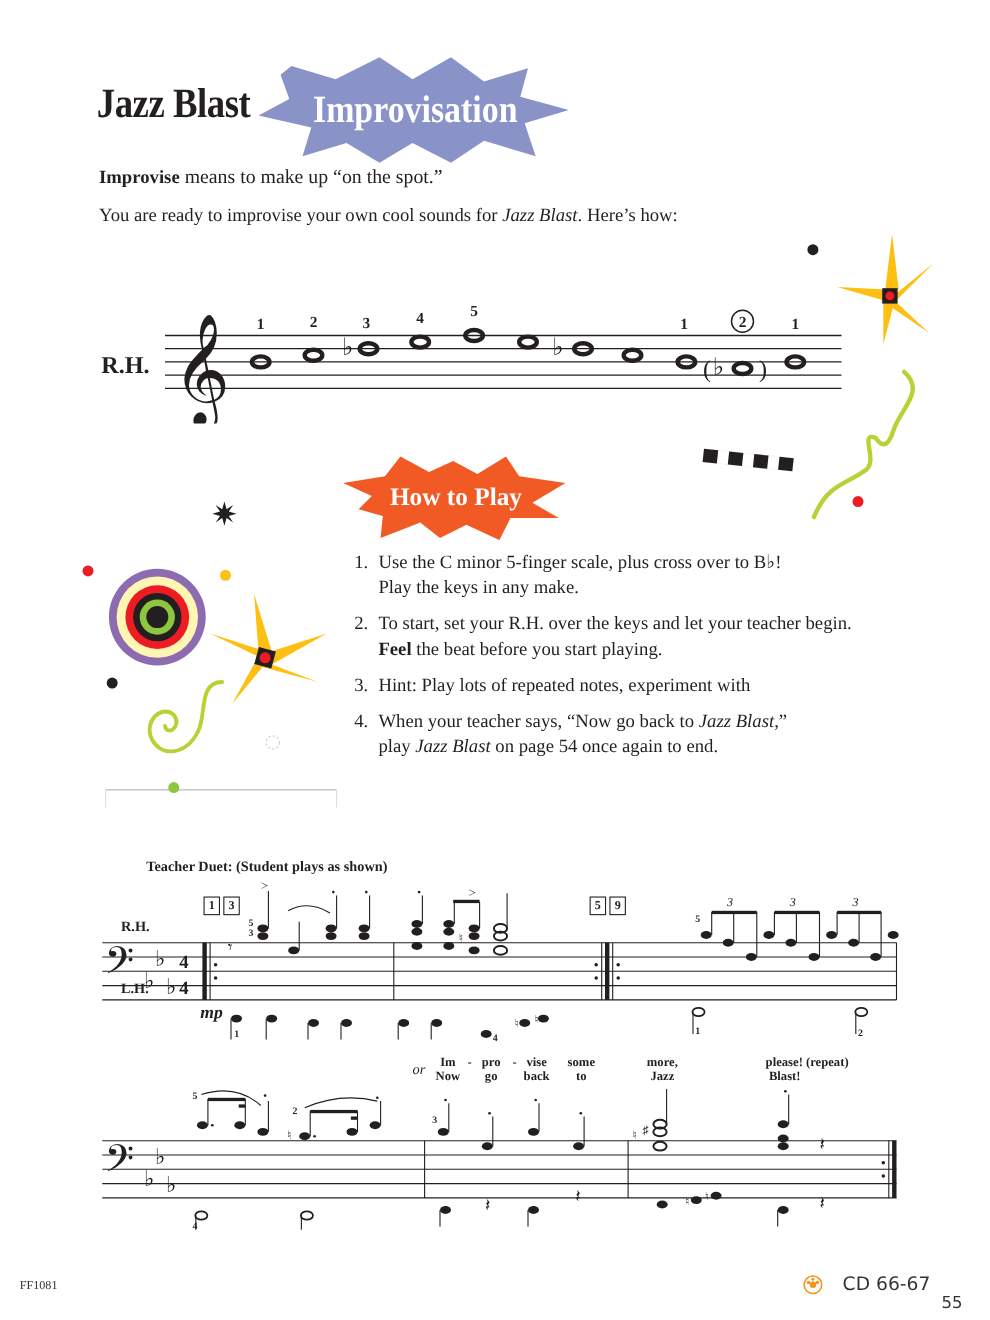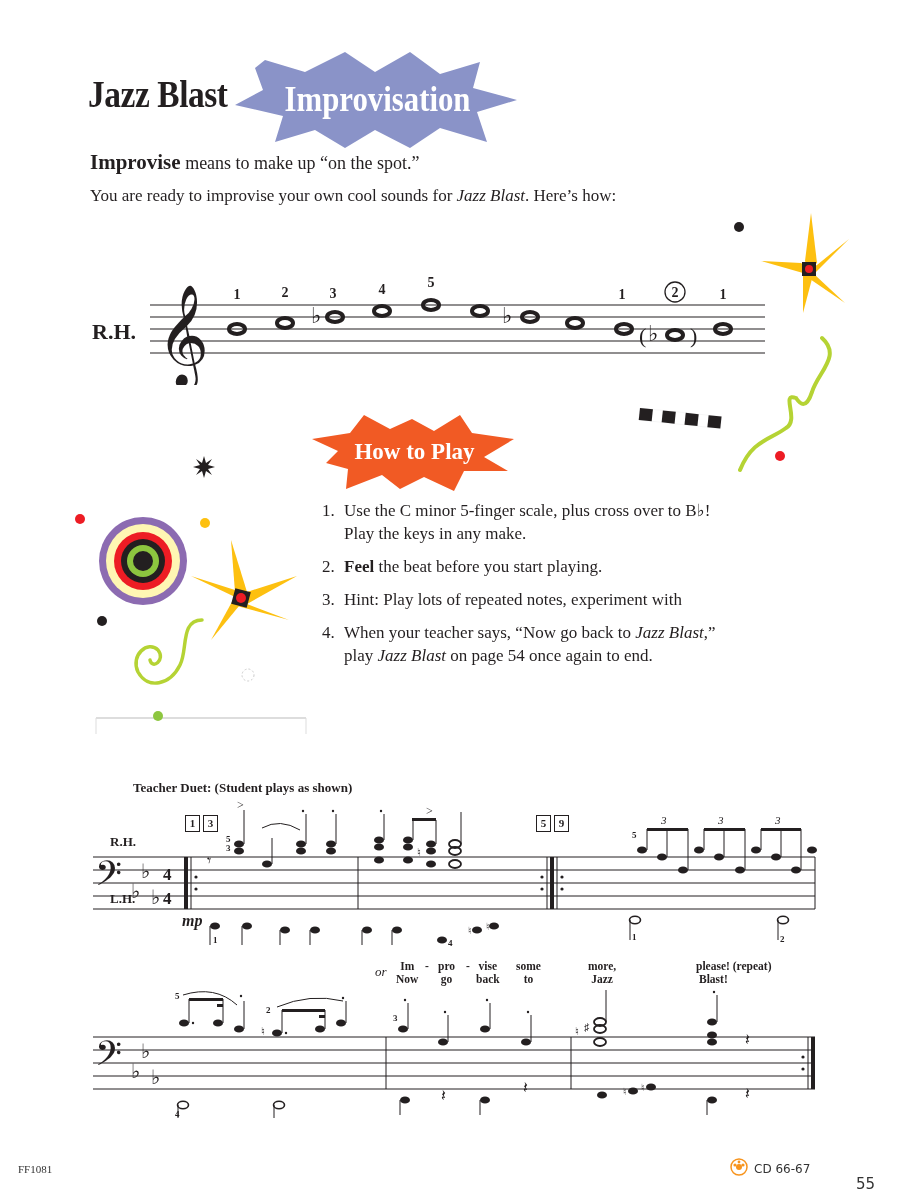--- a/index.html
+++ b/index.html
@@ -4,35 +4,35 @@
 <style>
   html, body { margin:0; padding:0; }
   body { width:900px; height:1200px; background:#ffffff; position:relative; overflow:hidden;
          font-family:"Liberation Serif", "DejaVu Serif", serif; color:#231f20; }
   .abs { position:absolute; }
   .title { left:88px; top:72px; font-size:38px; font-weight:bold; letter-spacing:-0.5px; transform:scaleX(0.88); transform-origin:left; }
   .burst-wrap { left:235px; top:50px; width:285px; height:100px; }
   .burst-text { left:0; top:0; width:285px; height:100px; display:flex; align-items:center; justify-content:center;
                 color:#fff; font-weight:bold; font-size:35px; transform:scaleX(0.88); }
   .intro1 { left:90px; top:150px; font-size:18px; }
-  .intro1 b { font-size:21px; }
+  .intro1 b { font-size:17px; }
   .intro2 { left:90px; top:186px; font-size:17px; }
   .rh-label { left:92px; top:319px; font-size:22px; font-weight:bold; }
   .howto-wrap { left:312px; top:413px; width:205px; height:78px; }
   .howto-text { left:0; top:0; width:205px; height:78px; display:flex; align-items:center; justify-content:center;
                 color:#fff; font-weight:bold; font-size:23px; }
   .steps { left:322px; top:499px; width:520px; font-size:17px; line-height:23px; }
   .step { display:flex; margin-bottom:10px; }
   .step-num { width:22px; flex:none; }
   .step-body { flex:1; }
   .duet-title { left:89px; top:780px; font-size:13px; font-weight:bold;margin-left:44px; }
   .small-bold { font-weight:bold; font-size:14px; }
   .lyrics { font-size:11.5px; font-weight:bold; line-height:13px; text-align:center; }
   .footer-code { left:18px; top:1163px; font-size:11px; font-family:"Liberation Serif", serif; color:#333; }
-  .footer-cd { left:730px; top:1158px; font-size:12px; font-family:"DejaVu Sans", sans-serif; color:#333; display:flex; align-items:flex-end; gap:6px; }
+  .footer-cd { left:730px; top:1158px; font-size:17px; font-family:"DejaVu Sans", sans-serif; color:#333; display:flex; align-items:center; gap:18px; }
   .footer-page { left:856px; top:1158px; font-size:15px; font-family:"DejaVu Sans", sans-serif; color:#333;margin-top:17px; }
   svg text { font-family:"Liberation Serif", serif; }
 </style>
 </head>
 <body>
 
 <div class="abs title">Jazz Blast</div>
 
 <div class="abs burst-wrap">
   <svg class="abs" style="left:0;top:0" width="285" height="100" viewBox="0 0 285 100">
@@ -156,20 +156,21 @@
   <div class="step">
     <span class="step-num">1.</span>
     <div class="step-body">
       <div>Use the C minor 5-finger scale, plus cross over to B♭!</div>
       <div>Play the keys in any make.</div>
     </div>
   </div>
   <div class="step">
     <span class="step-num">2.</span>
     <div class="step-body">
+      <div>To start, set your R.H. over the keys and let your teacher begin.</div>
       <div><b>Feel</b><span> the beat before you start playing.</span></div>
     </div>
   </div>
   <div class="step">
     <span class="step-num">3.</span>
     <div class="step-body">
       <div>Hint: Play lots of repeated notes, experiment with</div>
     </div>
   </div>
   <div class="step">

